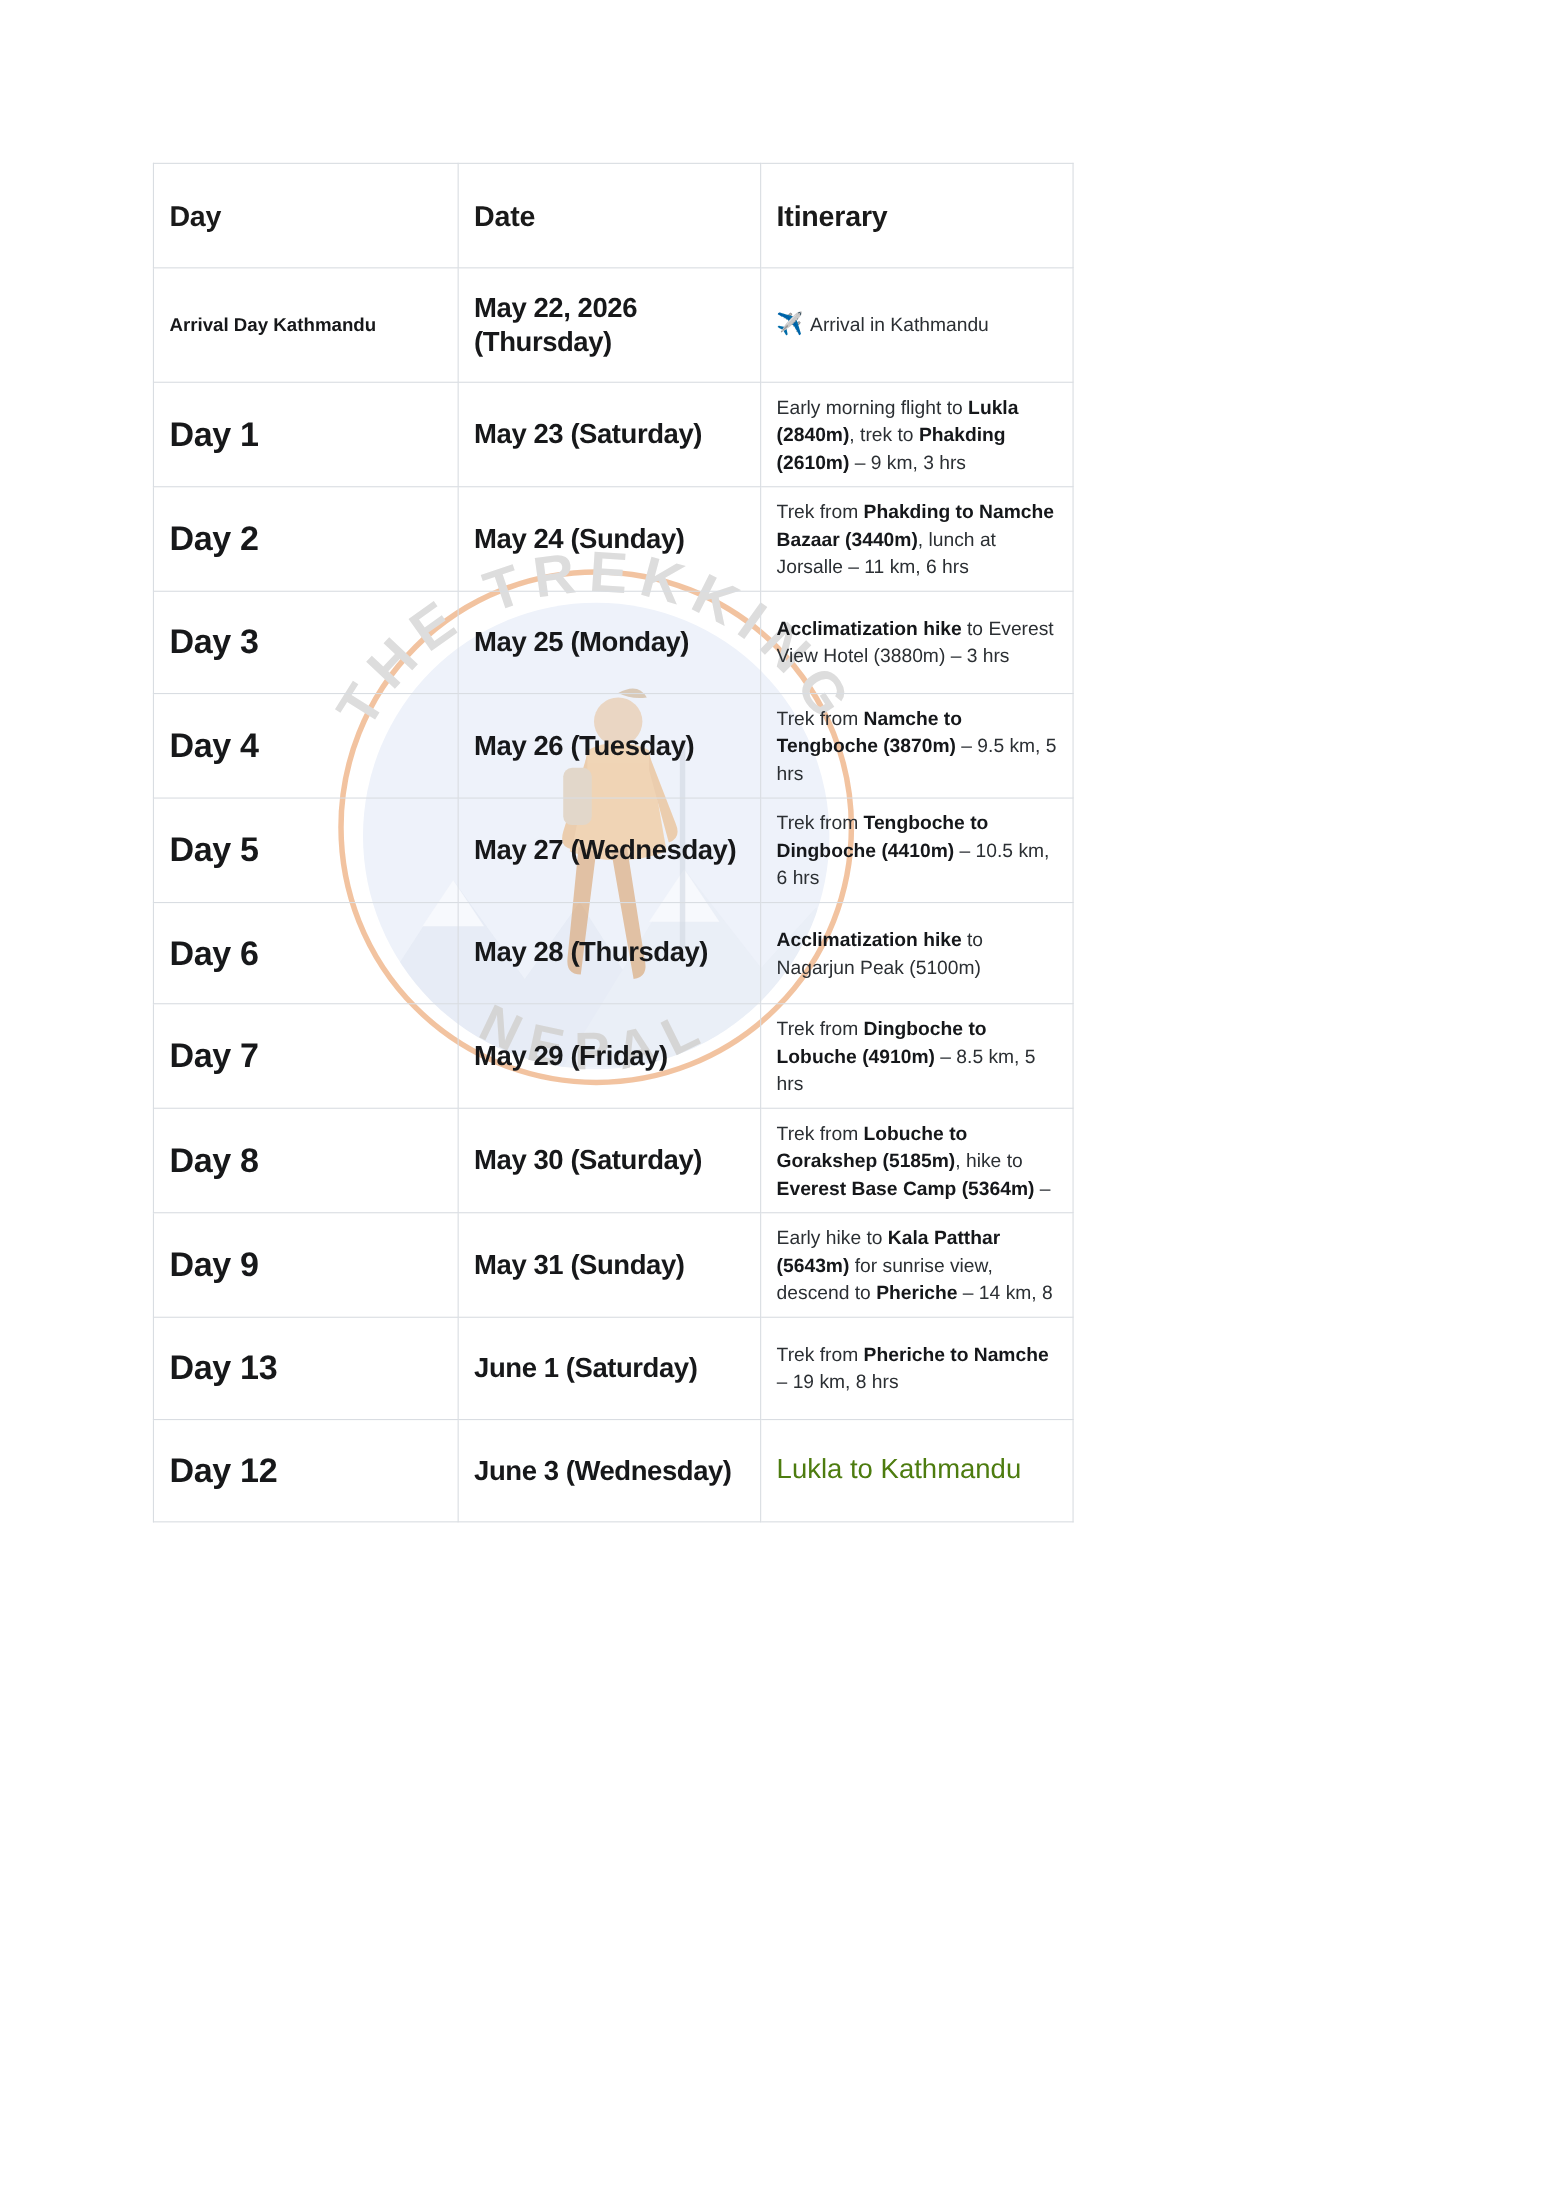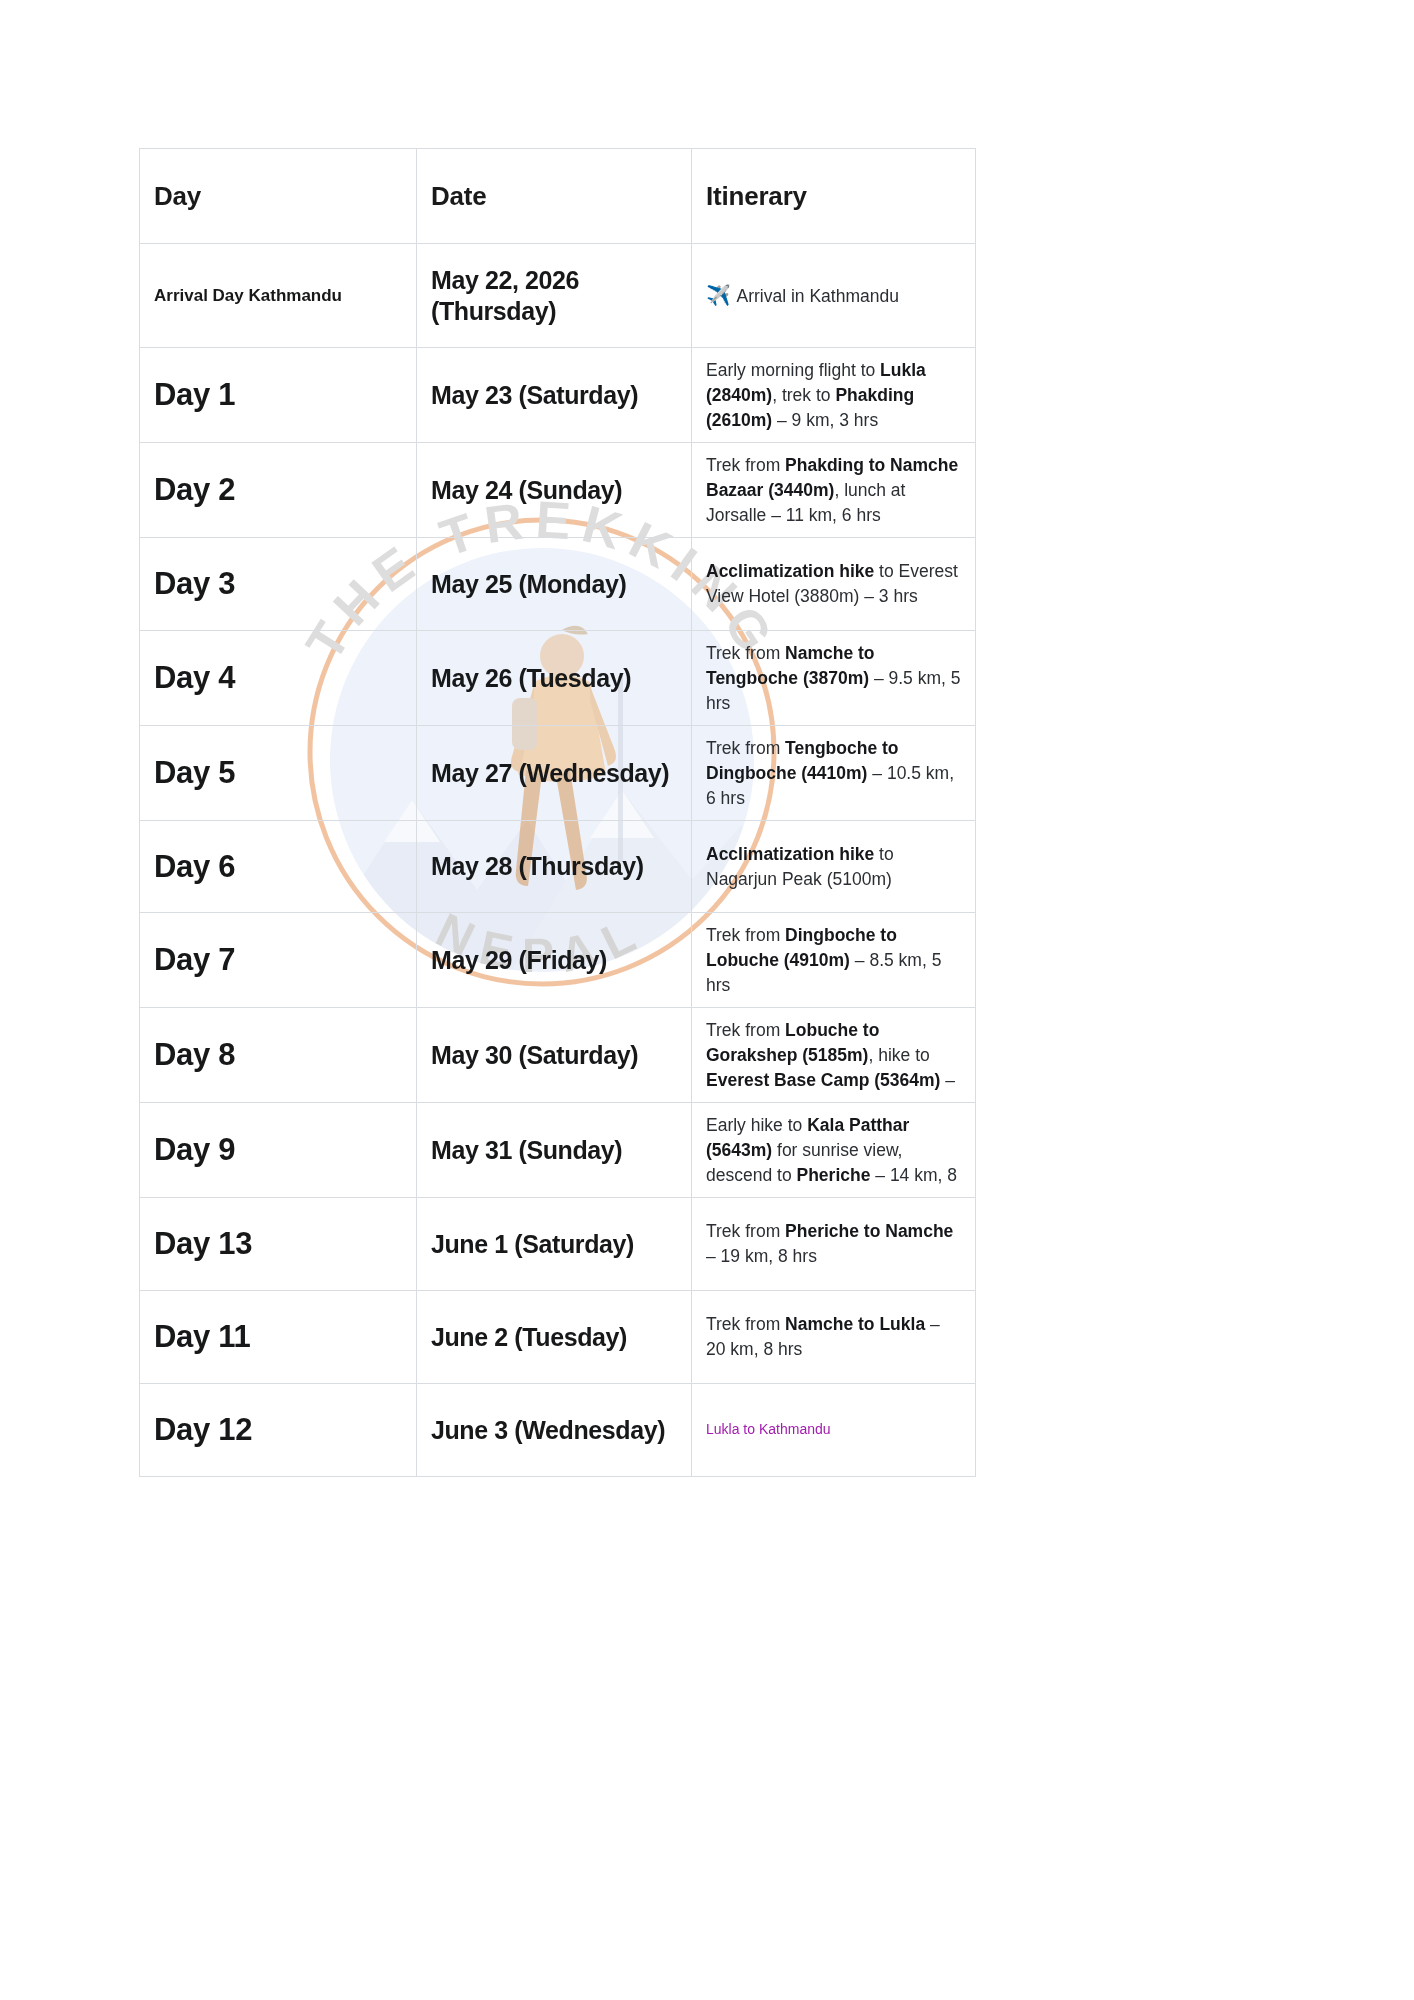--- a/index.html
+++ b/index.html
@@ -79,21 +79,21 @@
     letter-spacing: -0.4px;
   }
   td.itin {
     font-size: 17.5px;
     line-height: 1.42;
     color: #2b2f33;
     vertical-align: middle;
     overflow: hidden;
   }
   td.itin b { font-weight: 700; color: #15171a; }
-  td.itin.plain { font-size: 14px; color: #a21caf; }
+  td.itin.plain { font-size: 25px; color: #4d7c0f; }
 
   
   tr.r-arrival td { height: 104px; }
   tr.r-d1 td  { height: 93px; }
   tr.r-d2 td  { height: 93px; }
   tr.r-d3 td  { height: 93px; }
   tr.r-d4 td  { height: 92px; }
   tr.r-d5 td  { height: 92px; }
   tr.r-d6 td  { height: 92px; }
   tr.r-d7 td  { height: 93px; }
@@ -242,27 +242,20 @@
               <span class="clip">Early hike to <b>Kala Patthar (5643m)</b> for sunrise view, descend to <b>Pheriche</b> – 14 km, 8 hrs</span>
             </td>
           </tr>
           <tr class="r-d10">
             <td class="day">Day 13</td>
             <td class="date">June 1 (Saturday)</td>
             <td class="itin">
               <span class="clip">Trek from <b>Pheriche to Namche</b> – 19 km, 8 hrs</span>
             </td>
           </tr>
-          <tr class="r-d11">
-            <td class="day">Day 11</td>
-            <td class="date">June 2 (Tuesday)</td>
-            <td class="itin">
-              <span class="clip">Trek from <b>Namche to Lukla</b> – 20 km, 8 hrs</span>
-            </td>
-          </tr>
           <tr class="r-d12">
             <td class="day">Day 12</td>
             <td class="date">June 3 (Wednesday)</td>
             <td class="itin plain">
               <span class="clip">Lukla to Kathmandu</span>
             </td>
           </tr>
         </tbody>
     </table>
   </div>

